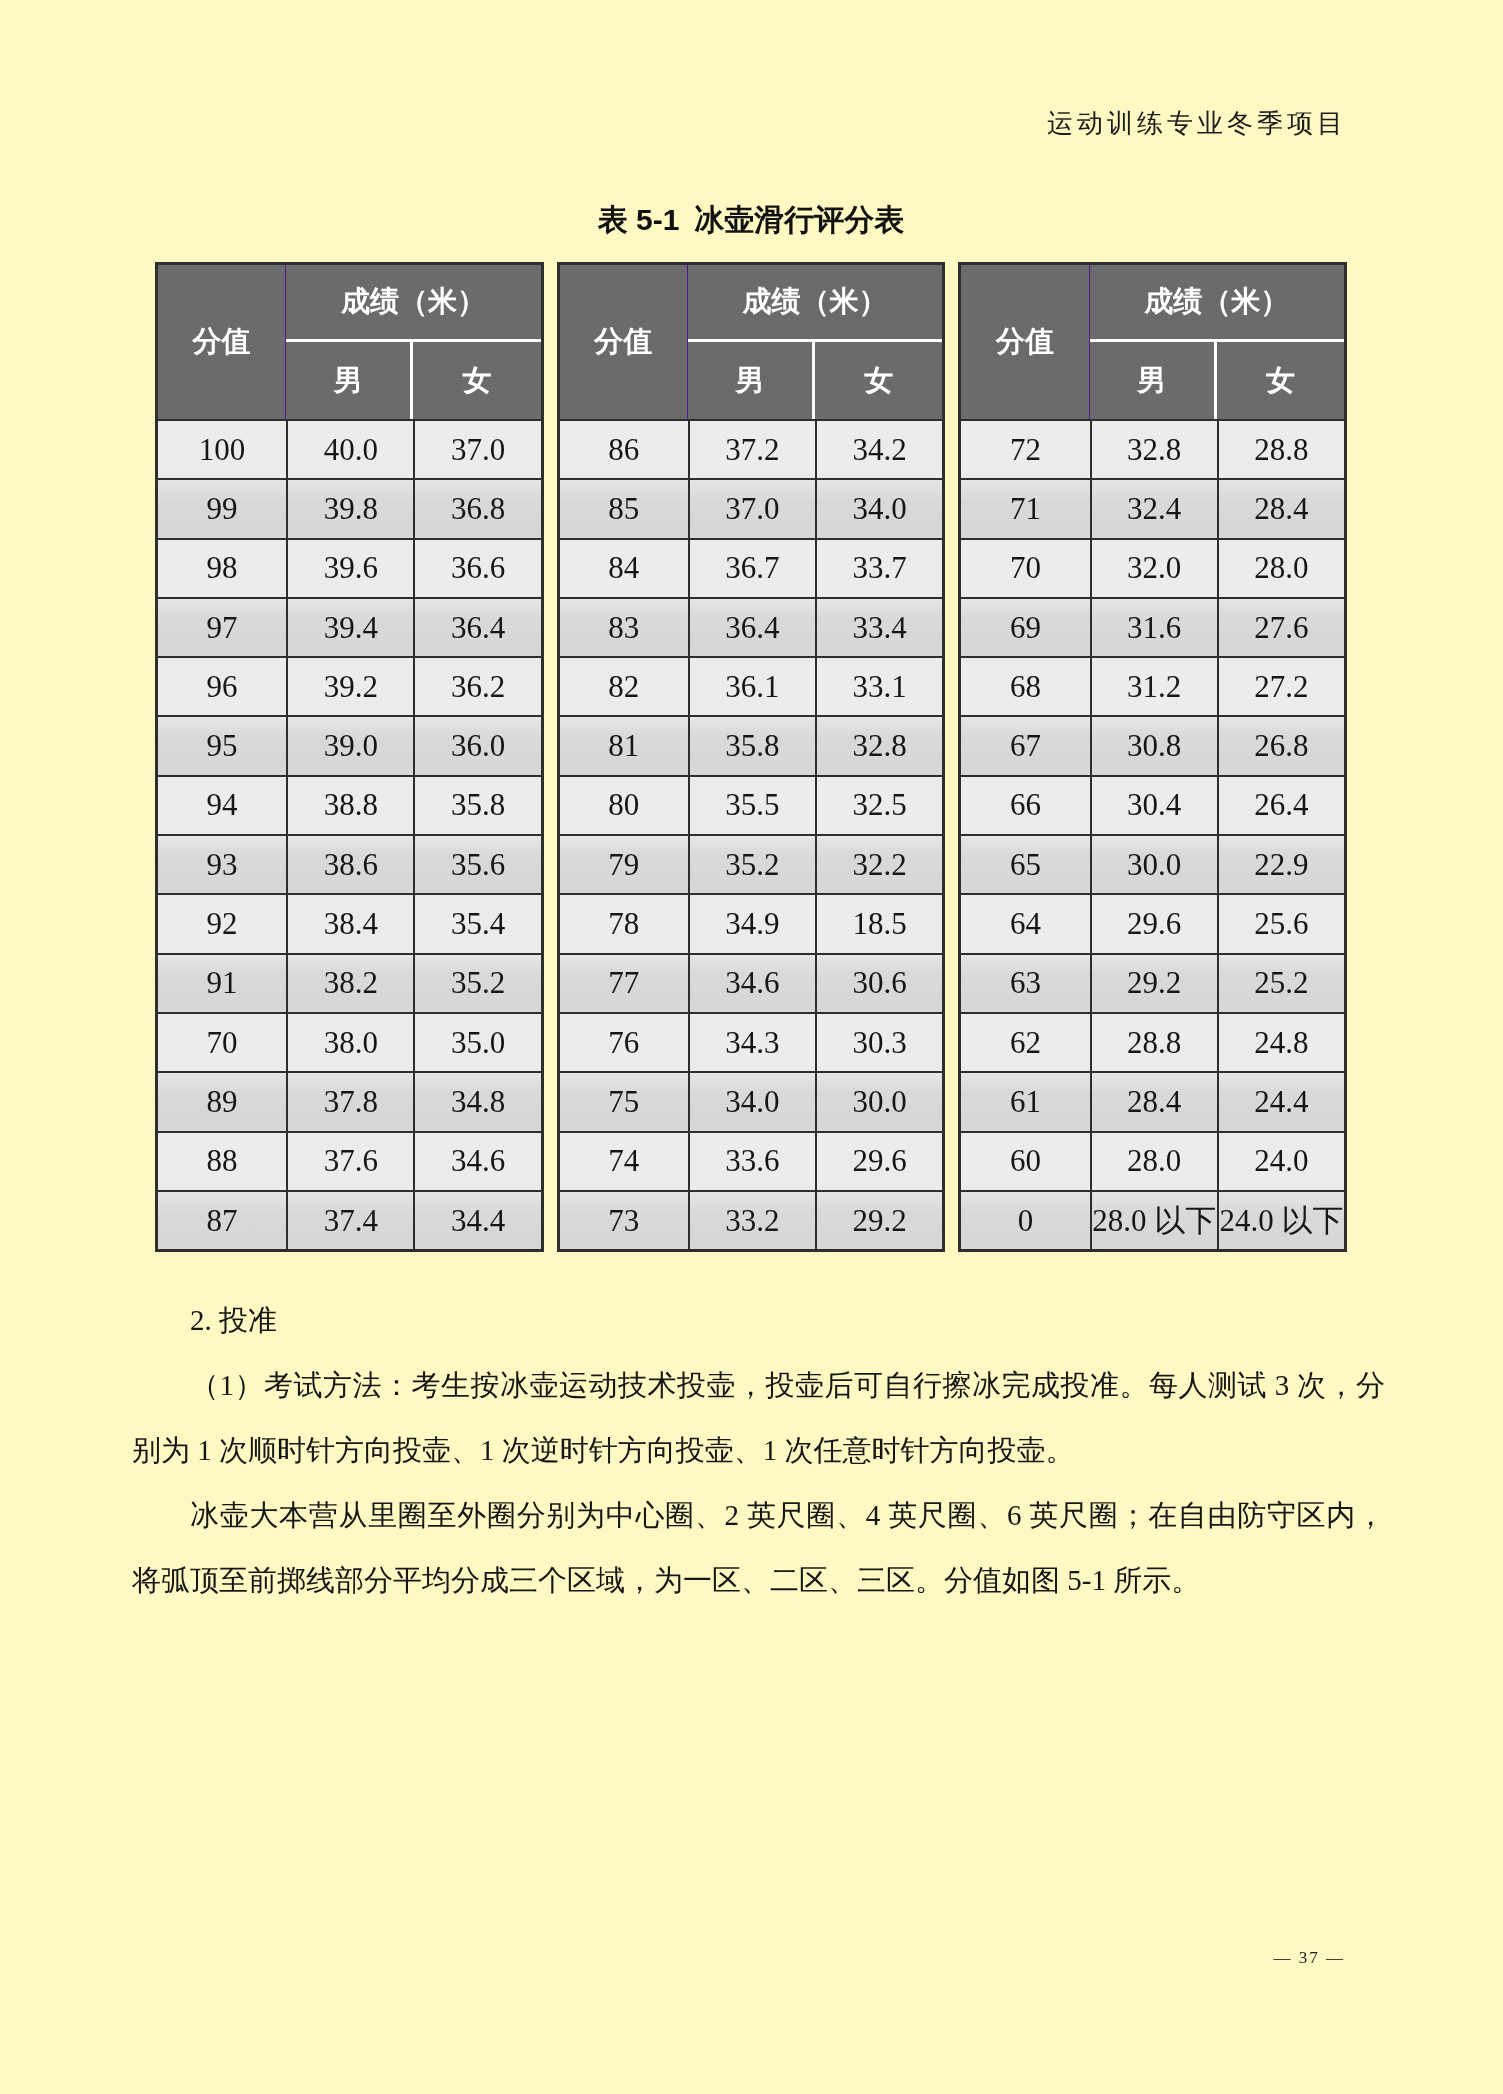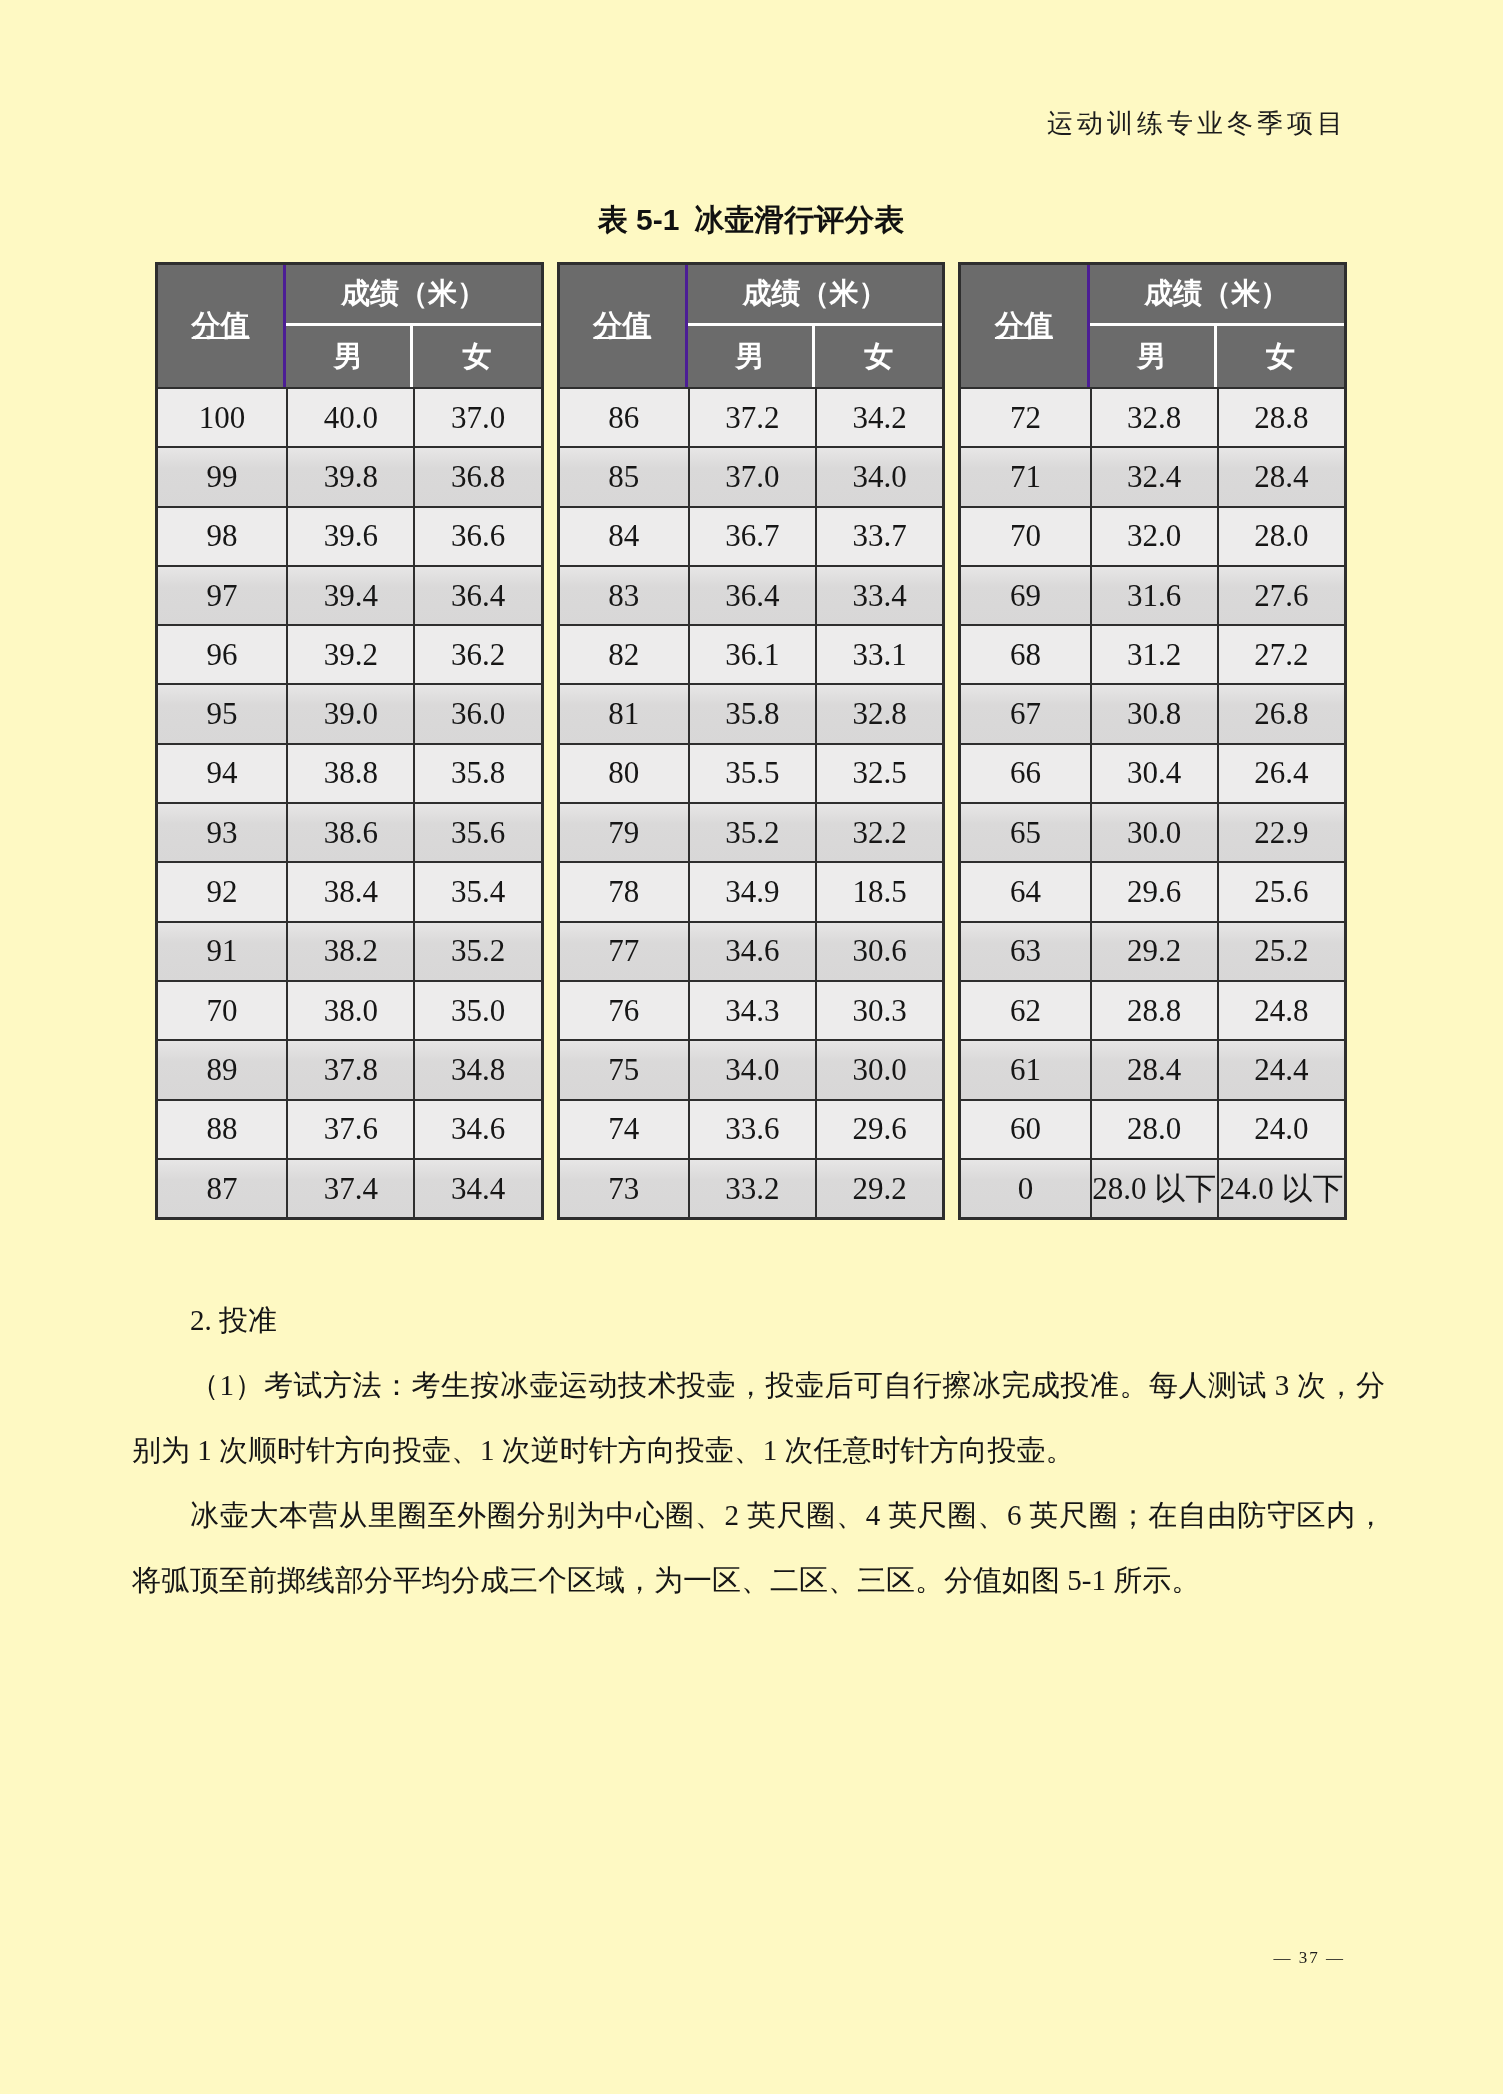--- a/index.html
+++ b/index.html
@@ -54,23 +54,23 @@
     border: 3px solid #2e2e2e;
     table-layout: fixed;
   }
   table.score-table th {
     background: #6b6b6b;
     color: #ffffff;
     font-weight: bold;
     font-size: 29px;
     text-align: center;
     vertical-align: middle;
-    height: 61px;
-  }
-  th.h-score  { width: 33.5%; border-right: 3px solid #4c1d95; text-decoration: underline; }
+    height: 77px;
+  }
+  th.h-score  { width: 33.5%; border-right: 1px solid #4c1d95; }
   th.h-result { border-bottom: 3px solid #ffffff; }
   th.h-male   { border-right: 3px solid #ffffff; }
   table.score-table td {
     height: 59.3px;
     text-align: center;
     vertical-align: middle;
     font-size: 31px;
     color: #161616;
     border-top: 2px solid #2e2e2e;
     border-left: 2px solid #2e2e2e;

